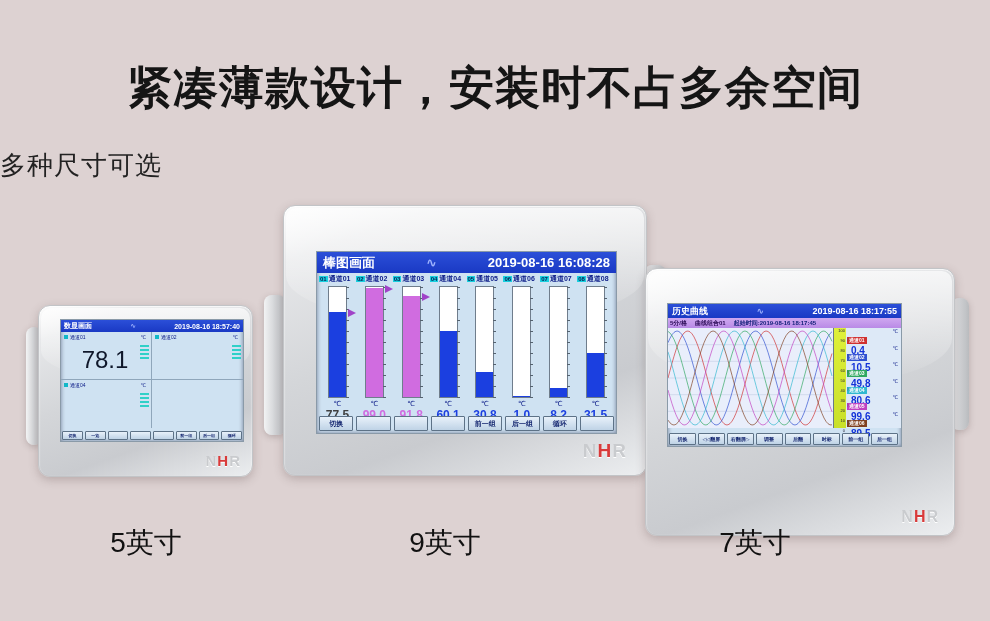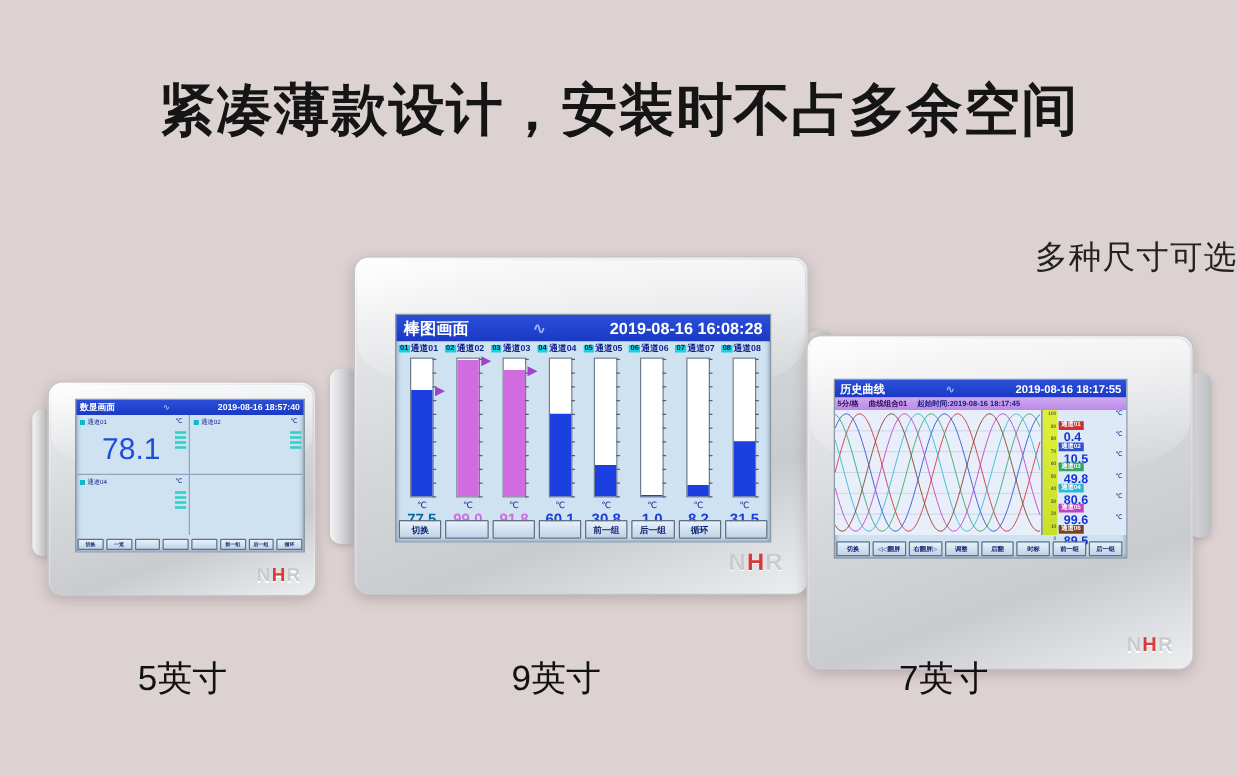--- a/index.html
+++ b/index.html
@@ -8,22 +8,22 @@
     background:#ddd2d2;
     font-family:"Liberation Sans","DejaVu Sans",sans-serif;
     position:relative;
   }
   .headline{
     position:absolute;left:0;top:58px;width:990px;text-align:center;
     font-size:45px;font-weight:700;color:#151515;letter-spacing:1px;
     white-space:nowrap;
   }
   .subhead{
-    position:absolute;left:0;top:148px;width:990px;text-align:right;
-    font-size:26px;font-weight:400;color:#222;letter-spacing:1px;margin-top:40px;
+    position:absolute;left:0;top:148px;width:990px;text-align:left;
+    font-size:26px;font-weight:400;color:#222;letter-spacing:1px;
   }
   .size-label{
     position:absolute;text-align:center;font-size:28px;color:#111;
     width:200px;
   }
 
   
   .device{position:absolute;}
   .bezel{
     position:absolute;inset:0;border-radius:12px;
@@ -106,21 +106,21 @@
   #dev5 .titlebar{height:12px;font-size:7px;padding:0 3px;}
   .quads{position:absolute;left:0;top:12px;width:100%;height:96px;display:grid;
          grid-template-columns:1fr 1fr;grid-template-rows:1fr 1fr;}
   .quad{position:relative;border-right:1px solid #8fa6bb;border-bottom:1px solid #8fa6bb;box-sizing:border-box;}
   .quad:nth-child(2n){border-right:none;}
   .quad:nth-child(n+3){border-bottom:none;}
   .q-head{position:absolute;left:3px;top:2px;font-size:5px;color:#10208a;display:flex;align-items:center;gap:2px;}
   .q-dot{width:4px;height:4px;background:#12b8c8;display:inline-block;}
   .q-unit{position:absolute;right:5px;top:2px;font-size:5px;color:#10208a;}
   .q-val{position:absolute;left:0;right:2px;top:9px;bottom:1px;display:flex;align-items:center;
-         justify-content:center;font-size:24px;font-weight:400;color:#1d4ed8;line-height:1;}
+         justify-content:center;font-size:24px;font-weight:400;color:#0f172a;line-height:1;}
   .q-bars{position:absolute;right:2px;top:13px;width:9px;}
   .q-bars i{display:block;height:2px;margin-bottom:2px;background:#2fd0c8;}
   #dev5 .btn-row{left:1px;bottom:1px;width:180px;height:9px;gap:2px;}
   #dev5 .btn{font-size:4px;}
 
   
   #dev7{left:645px;top:268px;width:310px;height:268px;}
   #dev7 .lcd{left:22px;top:35px;width:233px;height:142px;}
   #dev7 .titlebar{height:14px;font-size:9px;padding:0 4px;}
   .subbar{
@@ -421,21 +421,21 @@
         <div>℃</div>
         <div>℃</div>
         <div>℃</div>
         <div>℃</div>
         <div>℃</div>
         <div>℃</div>
         <div>℃</div>
         <div>℃</div>
       </div>
     <div class="val-row" id="val-row">
-        <div style="color: #0369a1; text-decoration: underline;">77.5</div>
+        <div style="color: #404040; text-decoration: underline;">77.5</div>
         <div style="color: rgb(208, 108, 224);">99.0</div>
         <div style="color: rgb(208, 108, 224);">91.8</div>
         <div style="color: rgb(27, 63, 224);">60.1</div>
         <div style="color: rgb(27, 63, 224);">30.8</div>
         <div style="color: rgb(27, 63, 224);">1.0</div>
         <div style="color: rgb(27, 63, 224);">8.2</div>
         <div style="color: rgb(27, 63, 224);">31.5</div>
       </div>
 
     <div class="btn-row">

